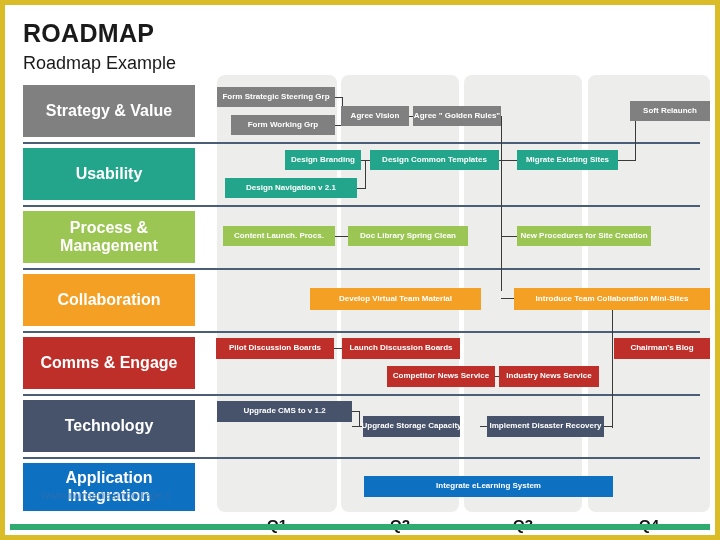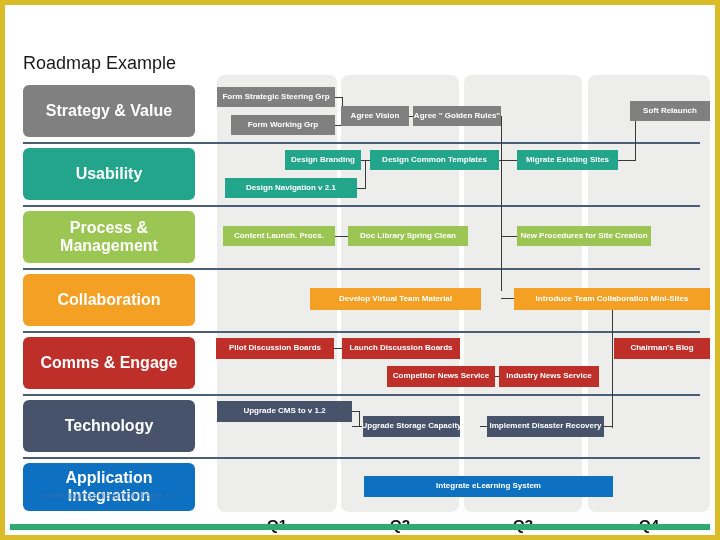--- a/index.html
+++ b/index.html
@@ -49,21 +49,21 @@
   }
 
   
   .rowbar {
     position: absolute; left: 18px; width: 172px;
     display: flex; align-items: center; justify-content: center;
     color: #fff; font-weight: bold; text-align: center;
     line-height: 1.15;
   }
   .rowbar span { display: block; padding: 0 6px; }
-  .rowbar.s1 { font-size: 16px; border-radius: 6px; }
+  .rowbar.s1 { font-size: 16px; }
 
   
   .sep {
     position: absolute; left: 18px; right: 15px;
     height: 2px; background: #4a5e78;
   }
 
   
   .task {
     position: absolute;
@@ -191,18 +191,19 @@
       <div class="task" style="left: 359px; top: 471px; width: 249px; height: 21px; background: rgb(13, 112, 192);">Integrate eLearning System</div>
     </div>
 
   <div id="qlabels">
       <div class="qlabel" style="left: 212px; width: 120px;">Q1</div>
       <div class="qlabel" style="left: 336px; width: 118px;">Q2</div>
       <div class="qlabel" style="left: 459px; width: 118px;">Q3</div>
       <div class="qlabel" style="left: 583px; width: 122px;">Q4</div>
     </div>
 
+  <div id="title">ROADMAP</div>
   <div id="subtitle">Roadmap Example</div>
 
   <div id="watermark">www.nurseriesincollege.c</div>
 
   <div id="bottom-accent"></div>
 </div>
 
 </body></html>

